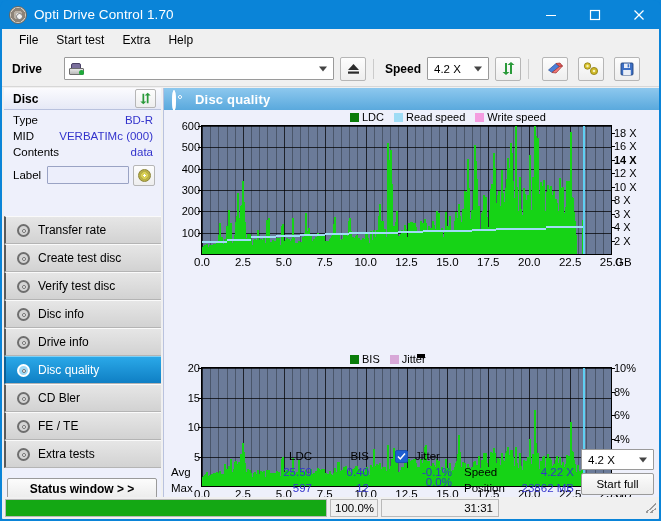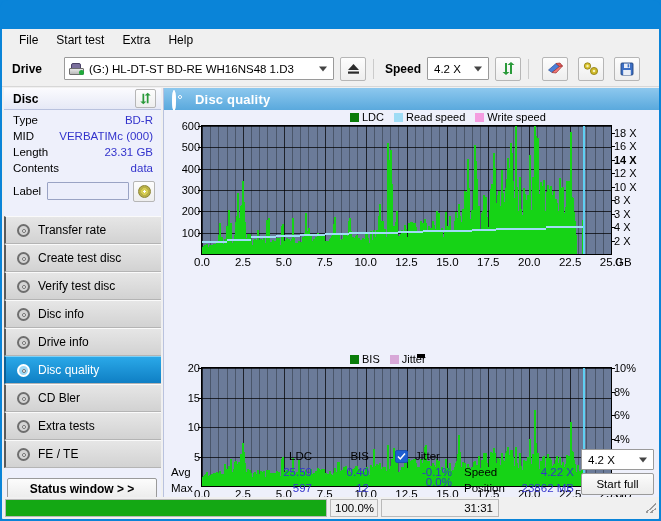--- a/index.html
+++ b/index.html
@@ -279,39 +279,60 @@
     background:
       linear-gradient(135deg, transparent 45%, #9a9a9a 45% 55%, transparent 55%) ,
       linear-gradient(135deg, transparent 70%, #9a9a9a 70% 80%, transparent 80%);
   }
 </style>
 </head>
 <body>
 
 <div id="app">
 
+  <div id="titlebar">
+    <div id="app-icon"></div>
+    <div id="title-text">Opti Drive Control 1.70</div>
+    <div id="win-controls">
+      <div class="wbtn">
+        <svg width="12" height="12" viewBox="0 0 12 12">
+            <line x1="1" y1="6.5" x2="11" y2="6.5" stroke="#fff" stroke-width="1.2"></line>
+          </svg>
+      </div>
+      <div class="wbtn">
+        <svg width="12" height="12" viewBox="0 0 12 12">
+            <rect x="1.5" y="1.5" width="9" height="9" fill="none" stroke="#fff" stroke-width="1.2"></rect>
+          </svg>
+      </div>
+      <div class="wbtn">
+        <svg width="12" height="12" viewBox="0 0 12 12">
+            <line x1="1.5" y1="1.5" x2="10.5" y2="10.5" stroke="#fff" stroke-width="1.2"></line>
+            <line x1="10.5" y1="1.5" x2="1.5" y2="10.5" stroke="#fff" stroke-width="1.2"></line>
+          </svg>
+      </div>
+    </div>
+  </div>
 
   <div id="client">
 
     <div id="menubar">
       <div class="menu-item">File</div>
       <div class="menu-item">Start test</div>
       <div class="menu-item">Extra</div>
       <div class="menu-item">Help</div>
     </div>
 
     <div id="toolbar">
       <div class="tb-label" id="drive-label">Drive</div>
       <div id="drive-combo">
         <div id="drive-icon">
           <div class="top"></div>
             <div class="body"></div>
             <div class="dot"></div>
         </div>
-        <div id="drive-text">(G:)  HL-DT-ST BD-RE  WH16NS48 1.D3</div>
         <div class="combo-arrow"></div>
       </div>
       <div class="tbtn">
         <svg width="15" height="13" viewBox="0 0 15 13">
           <polygon points="7.5,2 13,8 2,8" fill="#2b2b2b"></polygon>
           <rect x="2" y="9.5" width="11" height="2.2" fill="#2b2b2b"></rect>
         </svg>
       </div>
       <div class="tb-sep"></div>
       <div class="tb-label" id="speed-label">Speed</div>
@@ -364,24 +385,20 @@
       <div id="disc-fields">
         <div class="drow">
           <span class="k">Type</span>
           <span class="v">BD-R</span>
         </div>
         <div class="drow">
           <span class="k">MID</span>
           <span class="v">VERBATIMc (000)</span>
         </div>
         <div class="drow">
-          <span class="k">Length</span>
-          <span class="v">23.31 GB</span>
-        </div>
-        <div class="drow">
           <span class="k">Contents</span>
           <span class="v">data</span>
         </div>
         <div id="label-row">
           <span class="k">Label</span>
           <input id="label-input" type="text" placeholder="" style="">
           <div id="label-disc-btn">
             <div class="cd-glyph"></div>
           </div>
         </div>
@@ -427,27 +444,27 @@
         <div class="nav-btn">
           <span class="nav-ico">
               <span class="disc-ico"></span>
             </span>
           <span>CD Bler</span>
         </div>
         <div class="nav-btn">
           <span class="nav-ico">
               <span class="disc-ico"></span>
             </span>
-          <span>Extra tests</span>
+          <span>FE / TE</span>
         </div>
         <div class="nav-btn">
           <span class="nav-ico">
               <span class="disc-ico"></span>
             </span>
-          <span>FE / TE</span>
+          <span>Extra tests</span>
         </div>
       </div>
 
       <div id="status-window-btn">Status window &gt; &gt;</div>
     </div>
 
     <div id="mainpanel">
       <div id="dq-header">
         <span class="dq-ico"><span class="dq-disc"></span></span>
         <span class="t">Disc quality</span>

